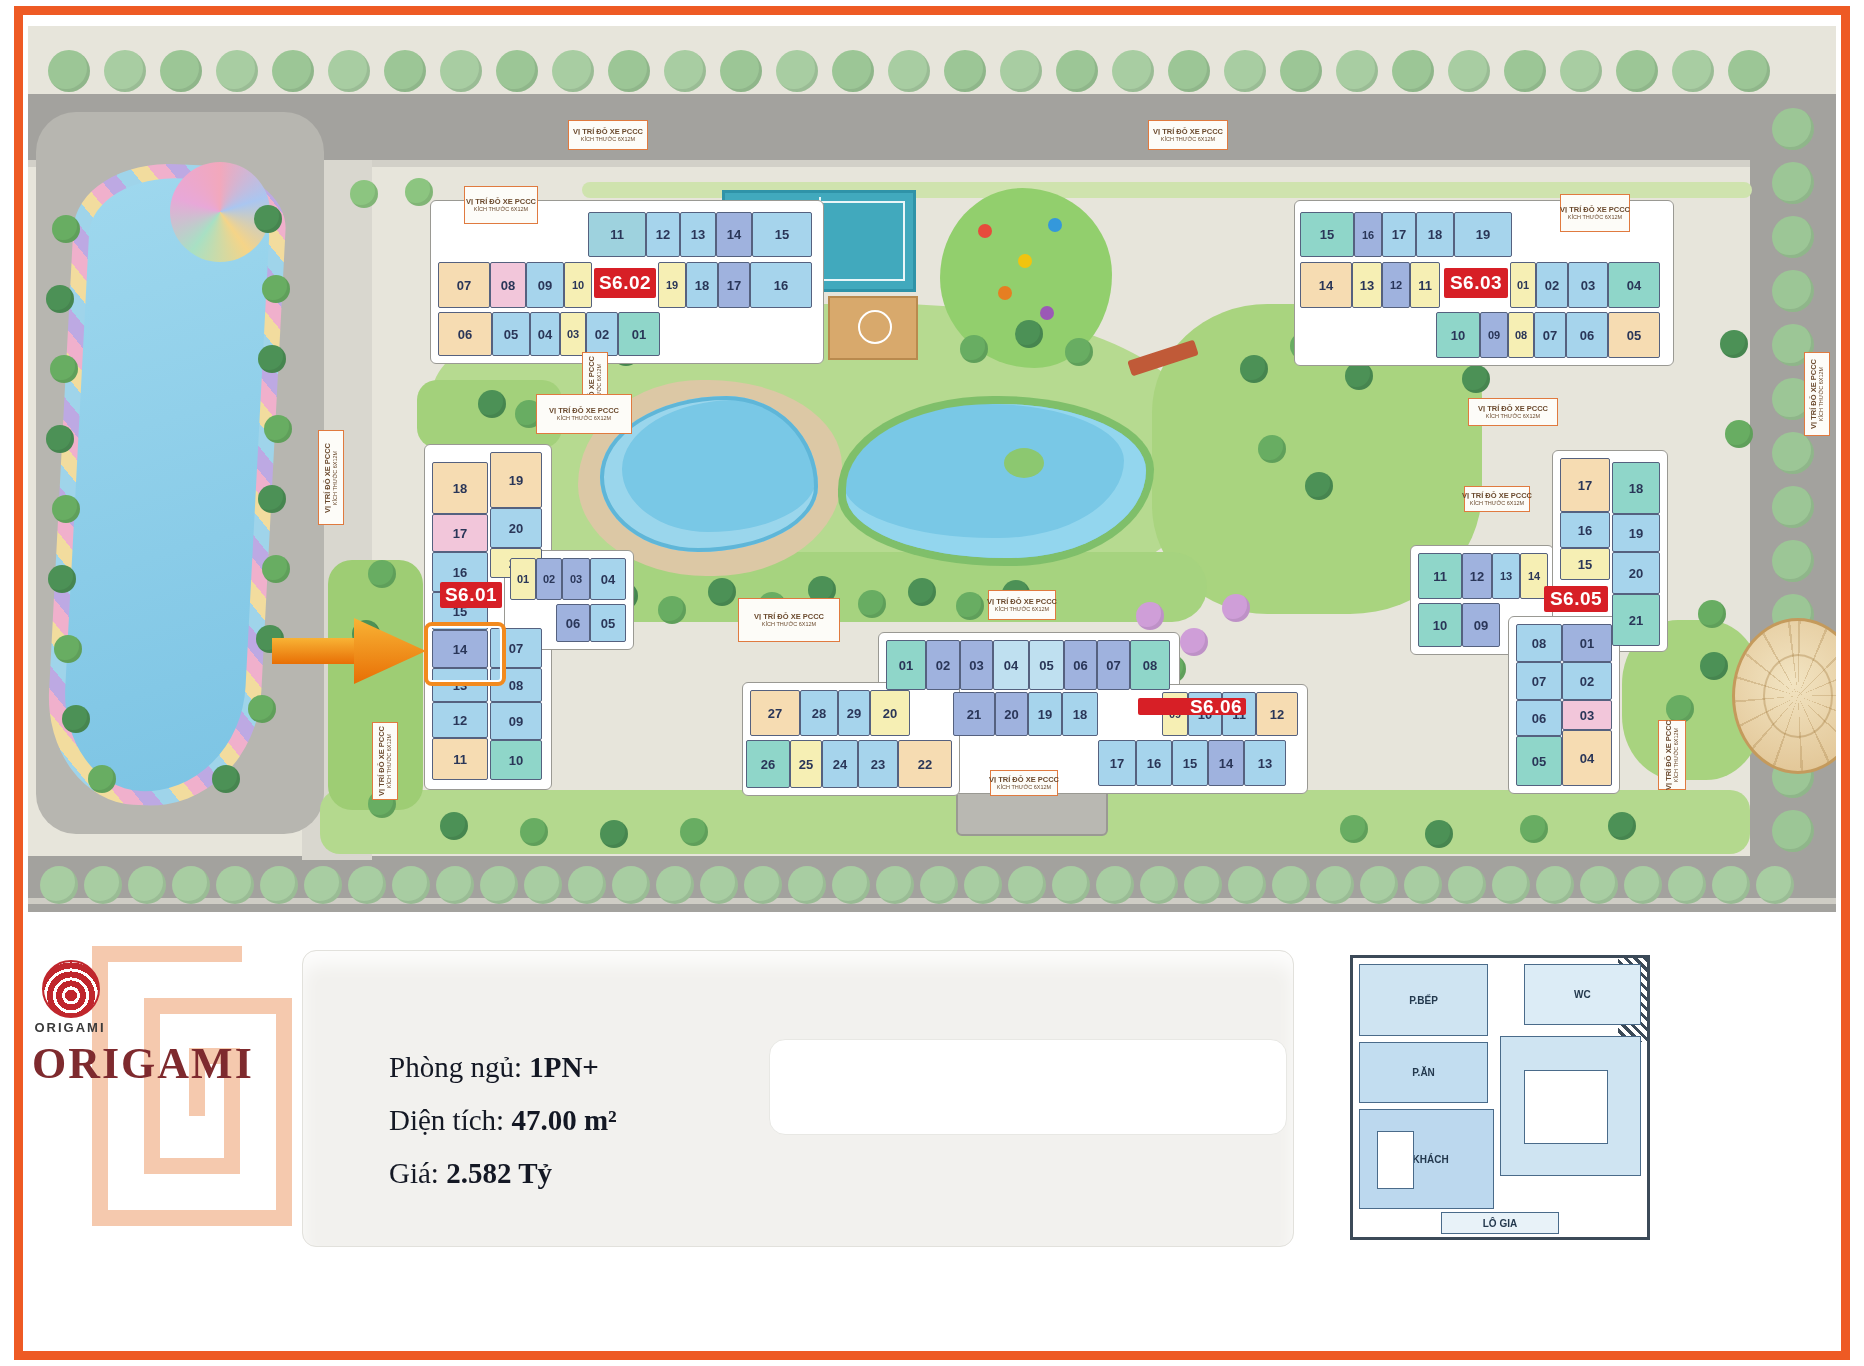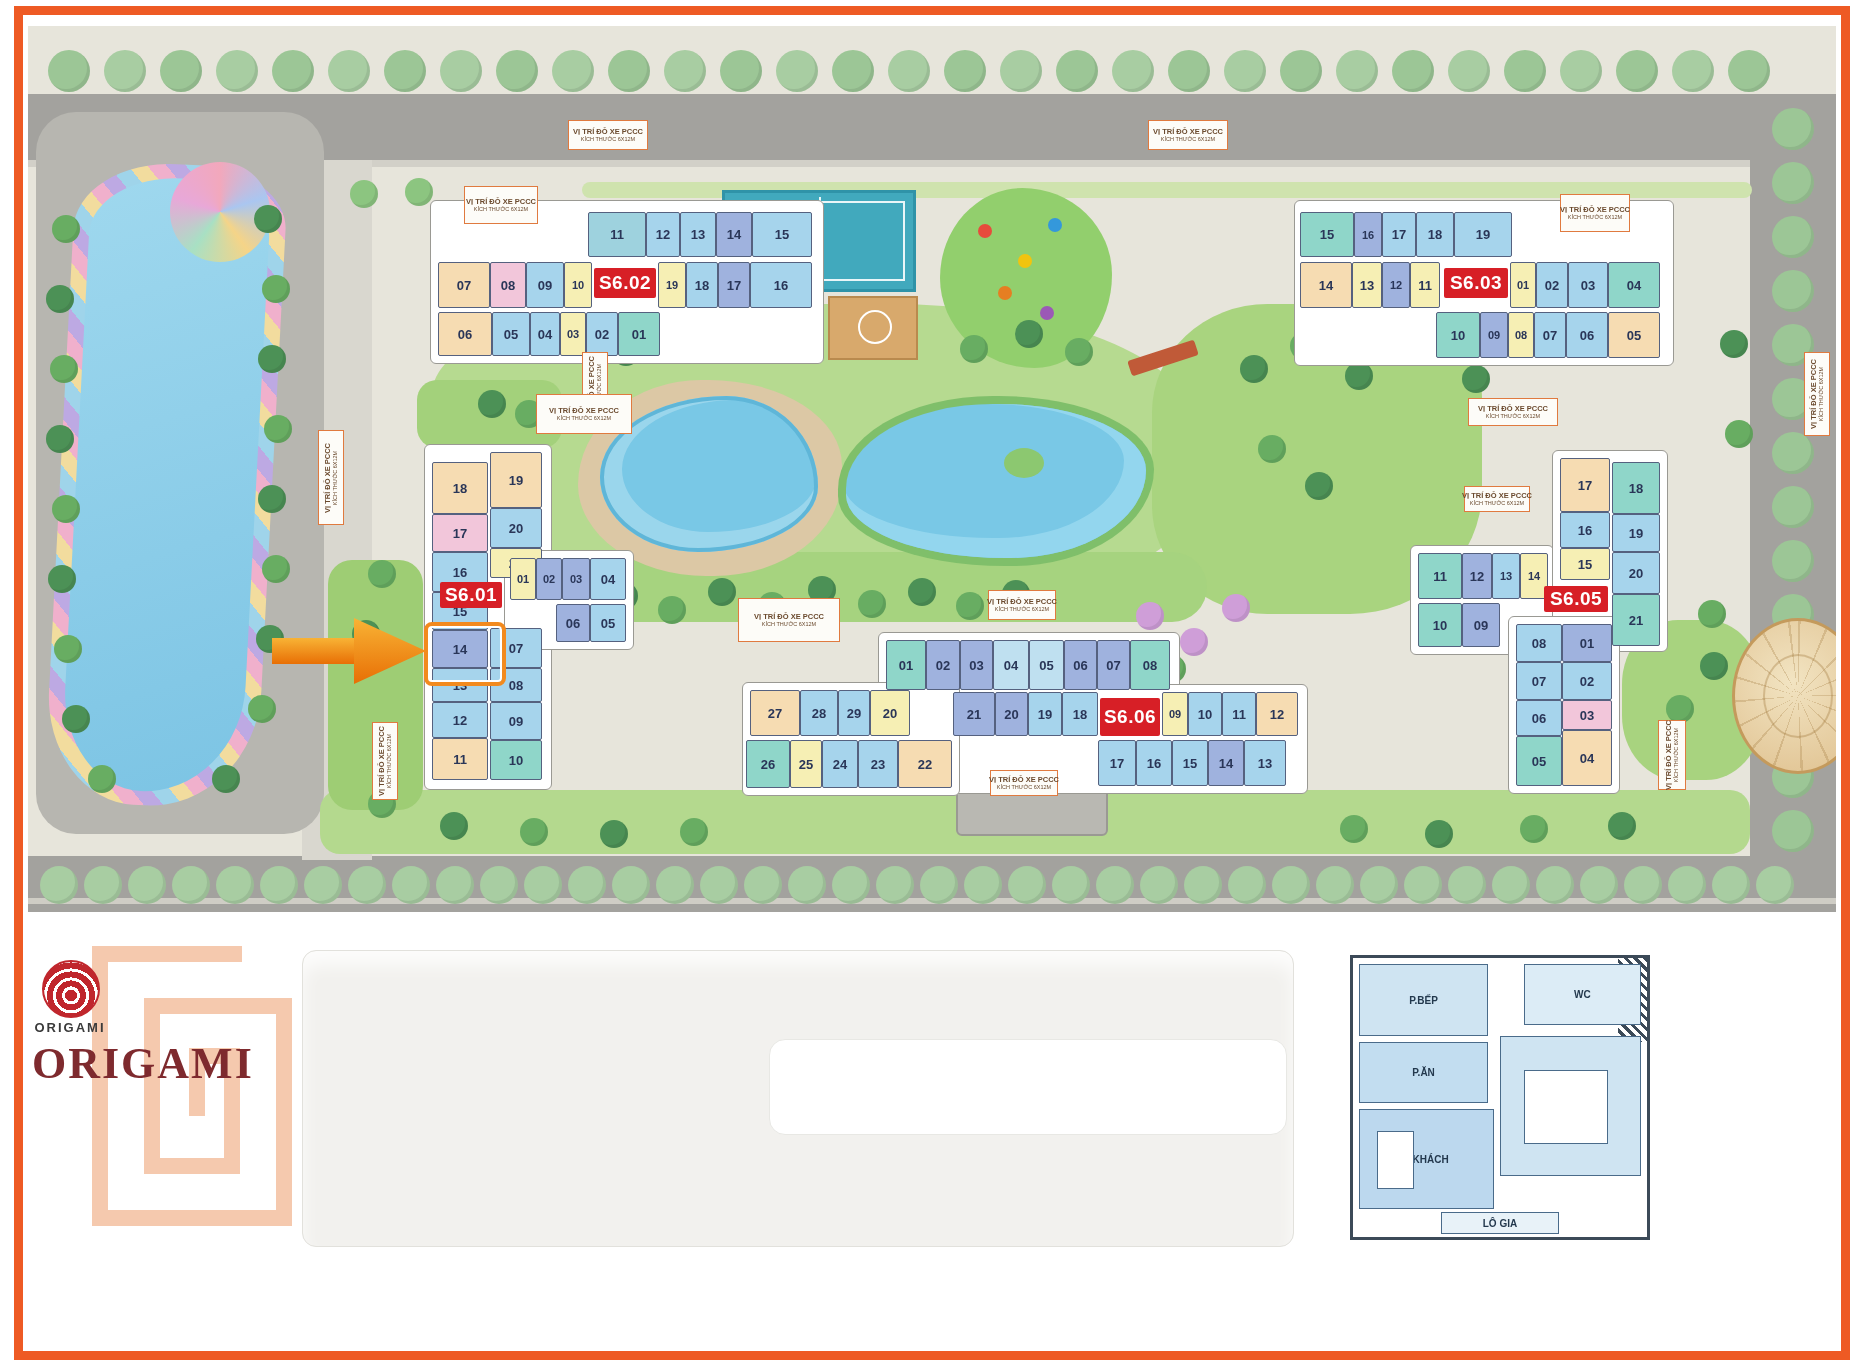--- a/index.html
+++ b/index.html
@@ -433,21 +433,21 @@
         <div class="unit" style="left: 1216px; top: 714px; width: 42px; height: 46px; background: rgb(166, 212, 236); font-size: 13px;">13</div>
         <div class="unit" style="left: 722px; top: 664px; width: 50px; height: 46px; background: rgb(246, 220, 178); font-size: 13px;">27</div>
         <div class="unit" style="left: 772px; top: 664px; width: 38px; height: 46px; background: rgb(166, 212, 236); font-size: 13px;">28</div>
         <div class="unit" style="left: 810px; top: 664px; width: 32px; height: 46px; background: rgb(166, 212, 236); font-size: 13px;">29</div>
         <div class="unit" style="left: 842px; top: 664px; width: 40px; height: 46px; background: rgb(246, 239, 180); font-size: 13px;">20</div>
         <div class="unit" style="left: 718px; top: 714px; width: 44px; height: 48px; background: rgb(143, 214, 201); font-size: 13px;">26</div>
         <div class="unit" style="left: 762px; top: 714px; width: 32px; height: 48px; background: rgb(246, 239, 180); font-size: 13px;">25</div>
         <div class="unit" style="left: 794px; top: 714px; width: 36px; height: 48px; background: rgb(166, 212, 236); font-size: 13px;">24</div>
         <div class="unit" style="left: 830px; top: 714px; width: 40px; height: 48px; background: rgb(166, 212, 236); font-size: 13px;">23</div>
         <div class="unit" style="left: 870px; top: 714px; width: 54px; height: 48px; background: rgb(246, 220, 178); font-size: 13px;">22</div>
-        <div class="blabel" style="left: 1072px; top: 672px; width: 60px; height: 38px;">S6.06</div>
+        <div class="blabel" style="left: 1110px; top: 672px; width: 60px; height: 17px; padding-left: 48px;">S6.06</div>
         <div class="pccc" style="left: 436px; top: 160px; width: 74px; height: 38px;">
           <div class="pccc-in">
             <div class="pccc-l1">VỊ TRÍ ĐỖ XE PCCC</div>
             <div class="pccc-l2">KÍCH THƯỚC 6X12M</div>
           </div>
         </div>
         <div class="pccc" style="left: 540px; top: 94px; width: 80px; height: 30px;">
           <div class="pccc-in">
             <div class="pccc-l1">VỊ TRÍ ĐỖ XE PCCC</div>
             <div class="pccc-l2">KÍCH THƯỚC 6X12M</div>
@@ -542,20 +542,25 @@
     <svg class="origami-glyph" width="200" height="280" viewBox="0 0 200 280">
       <path d="M150,8 L8,8 L8,272 L192,272 L192,60 L60,60 L60,220 L140,220 L140,110 L105,110 L105,170" fill="none" stroke="#f5c9ae" stroke-width="16"></path>
     </svg>
     <div class="logo-circle"></div>
     <div class="logo-small">ORIGAMI</div>
     <div class="logo-big">
       <div>ORIGAMI</div>
     </div>
 
     <div class="panel">
+      <div class="panel-fields">
+        <div class="row"><span>Phòng ngủ: </span><span class="val">1PN+</span></div>
+        <div class="row"><span>Diện tích: </span><span class="val">47.00 m²</span></div>
+        <div class="row"><span>Giá: </span><span class="val">2.582 Tỷ</span></div>
+      </div>
       <div class="callout">
       </div>
     </div>
 
     <div class="fplan">
       <div class="fp-roof"></div>
       <div class="room r-bep">
           <span class="rl">P.BẾP</span>
         </div>
       <div class="room r-wc">

